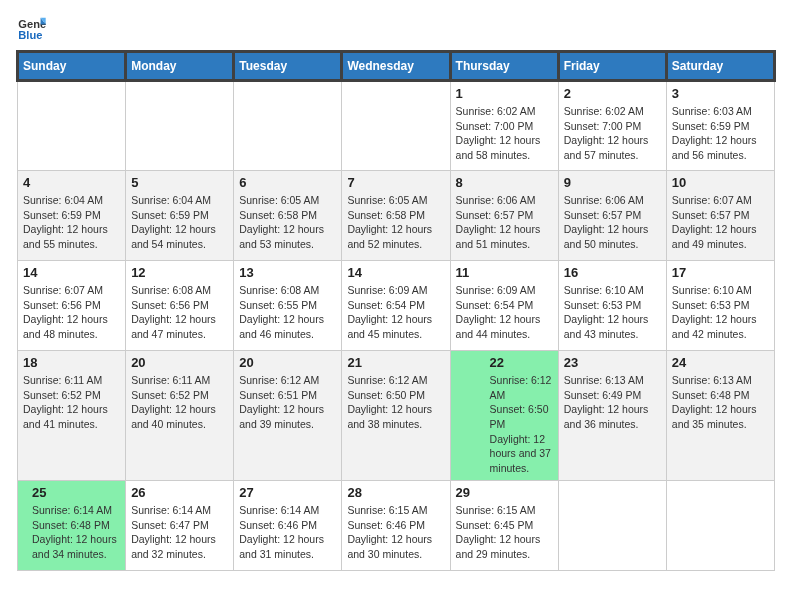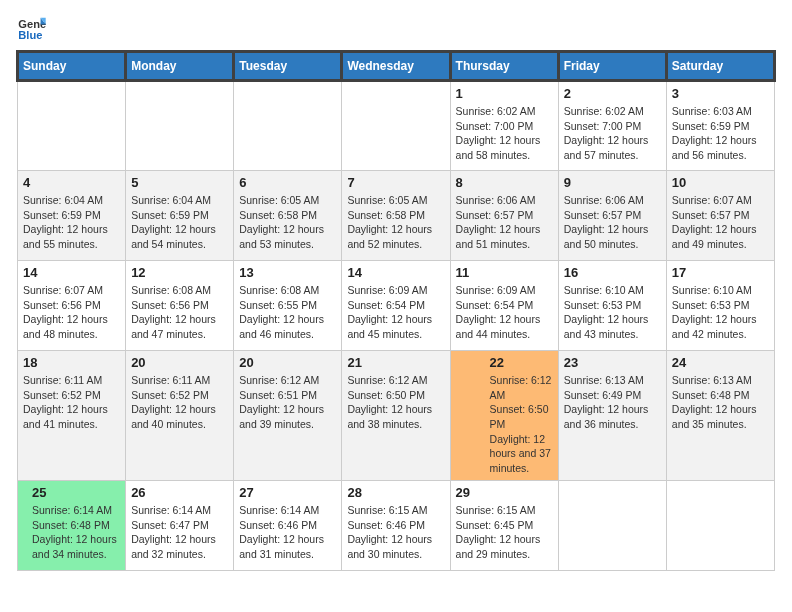--- a/index.html
+++ b/index.html
@@ -245,21 +245,21 @@
           <div class="day-info" style="white-space: pre-line;">Sunrise: 6:12 AM
 Sunset: 6:51 PM
 Daylight: 12 hours and 39 minutes.</div>
         </td>
         <td style="background-color: rgb(242, 242, 242); margin-left: 40px;">
           <div class="day-number">21</div>
           <div class="day-info" style="white-space: pre-line;">Sunrise: 6:12 AM
 Sunset: 6:50 PM
 Daylight: 12 hours and 38 minutes.</div>
         </td>
-        <td style="background-color: #fdba74; padding-left: 39px;">
+        <td style="background-color: #86efac; padding-left: 39px;">
           <div class="day-number">22</div>
           <div class="day-info" style="white-space: pre-line;">Sunrise: 6:12 AM
 Sunset: 6:50 PM
 Daylight: 12 hours and 37 minutes.</div>
         </td>
         <td style="background-color: rgb(242, 242, 242);">
           <div class="day-number">23</div>
           <div class="day-info" style="white-space: pre-line;">Sunrise: 6:13 AM
 Sunset: 6:49 PM
 Daylight: 12 hours and 36 minutes.</div>

